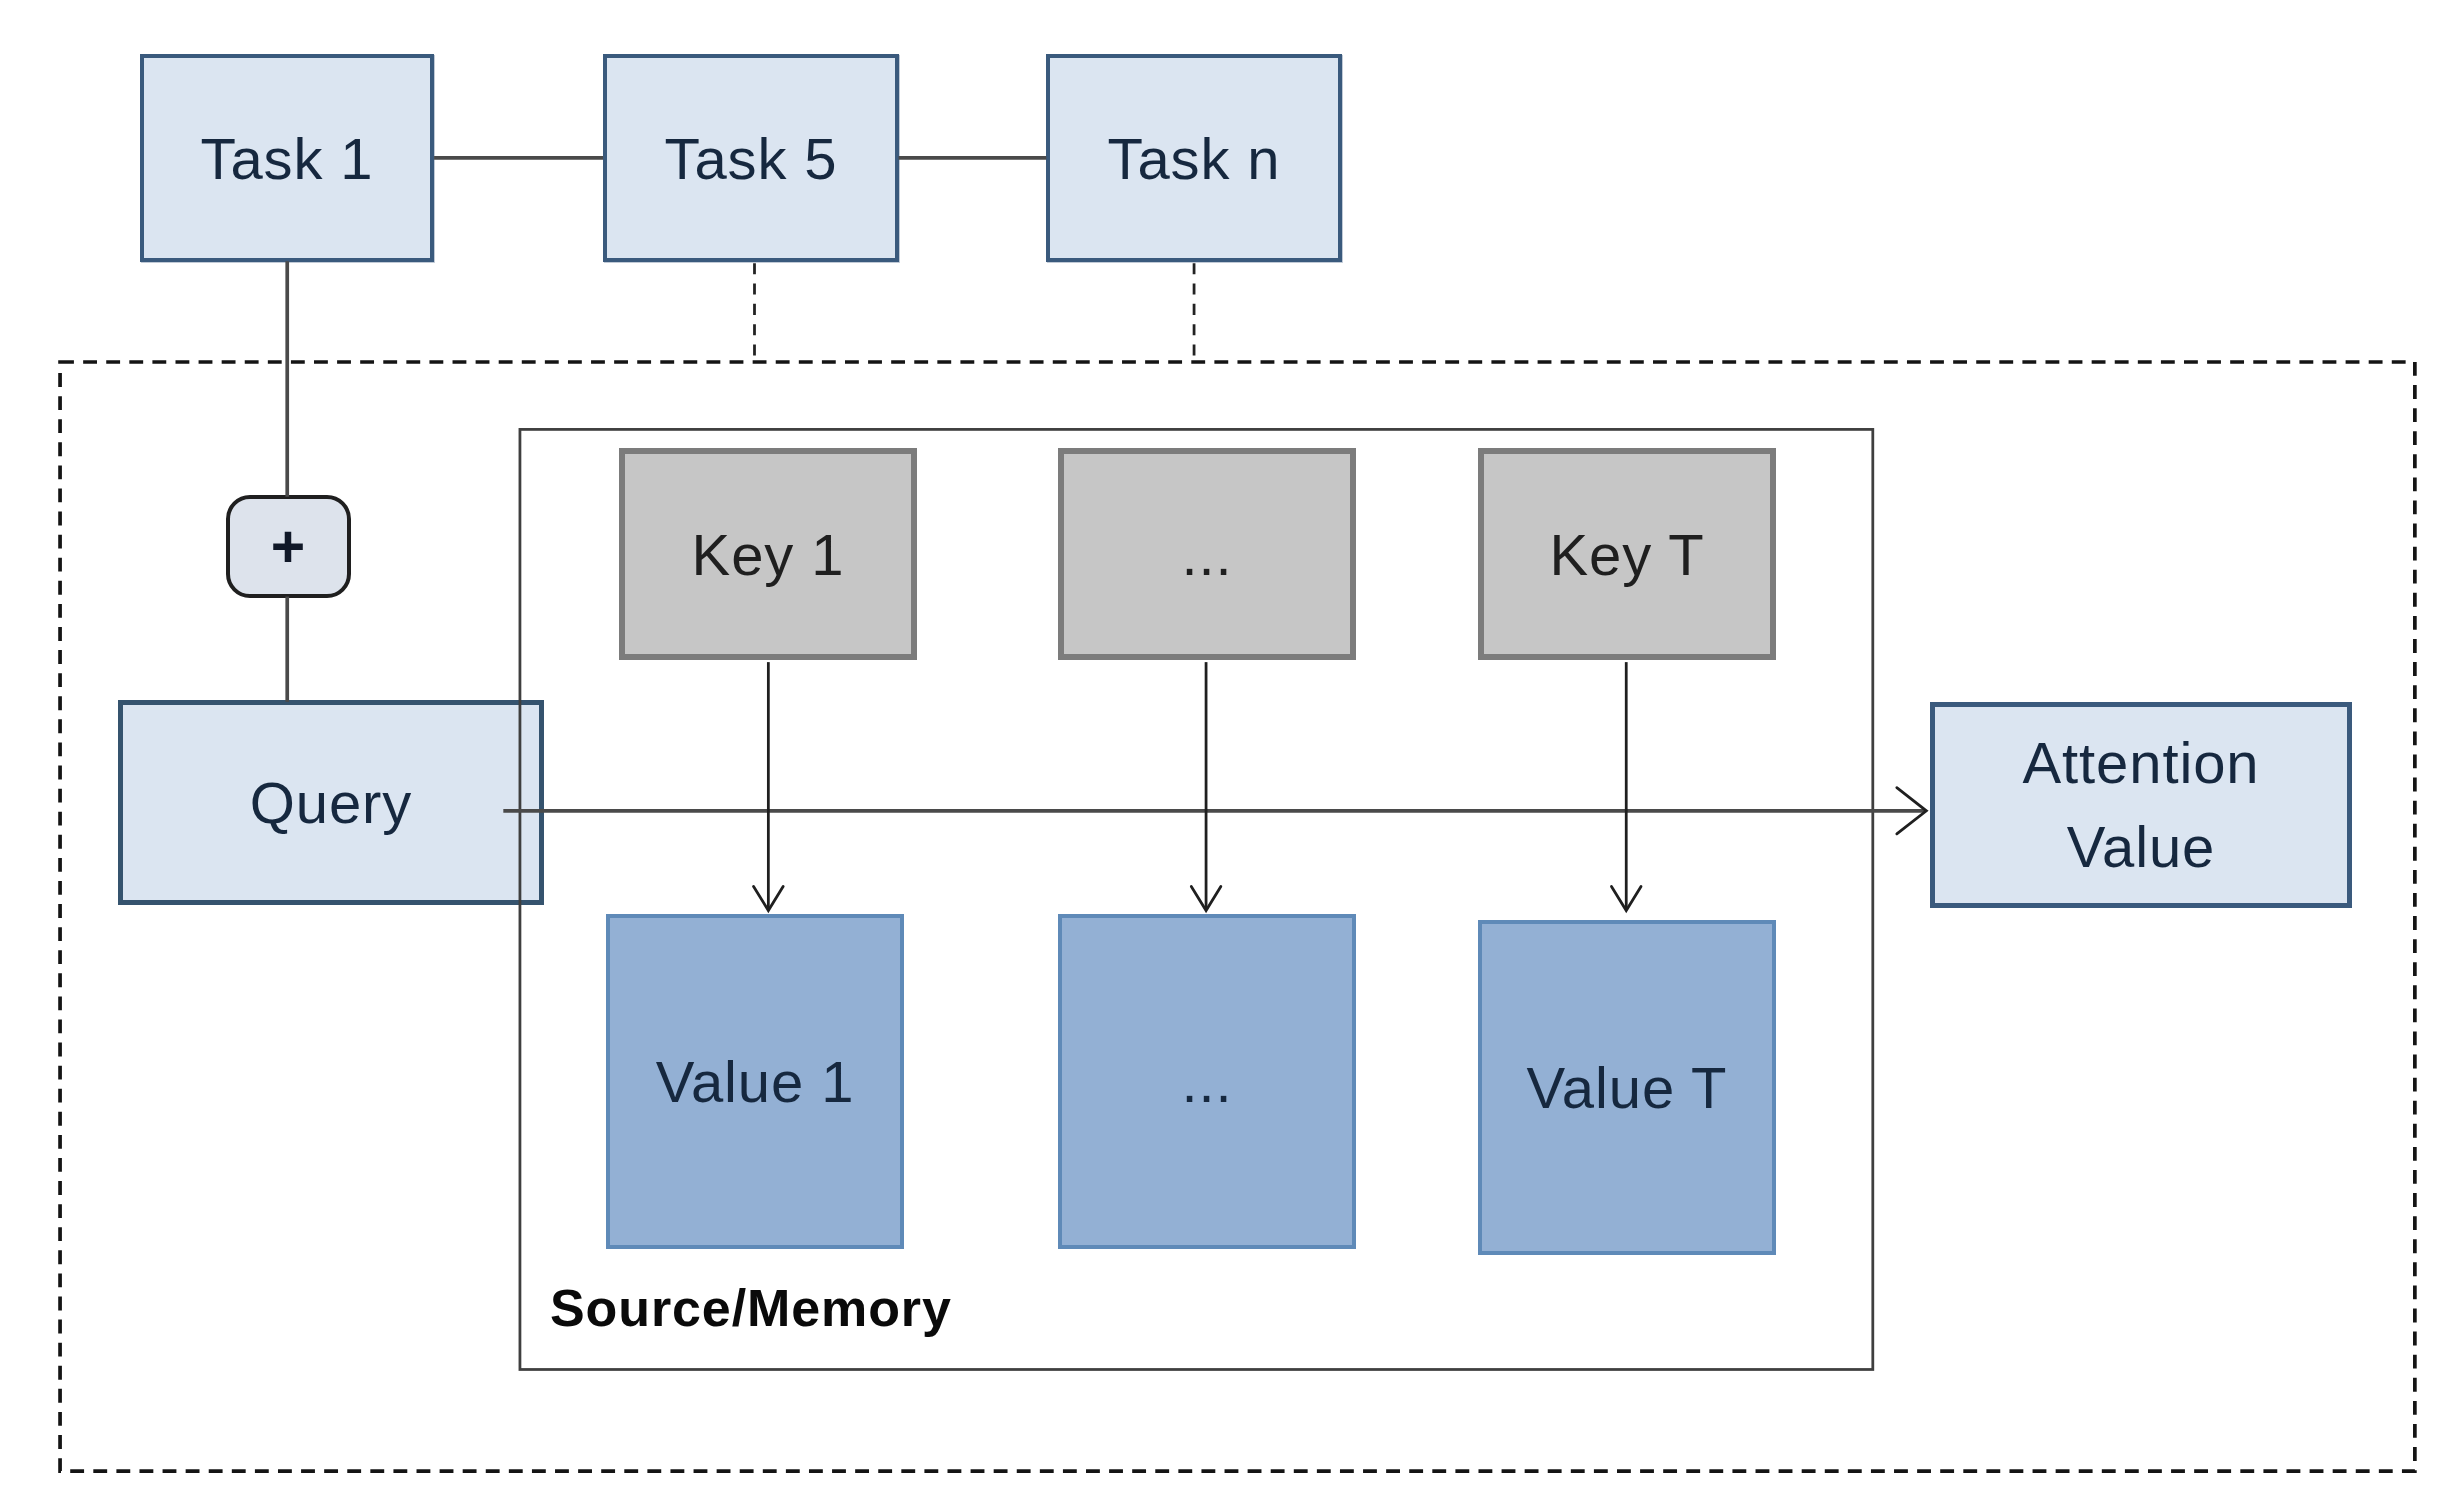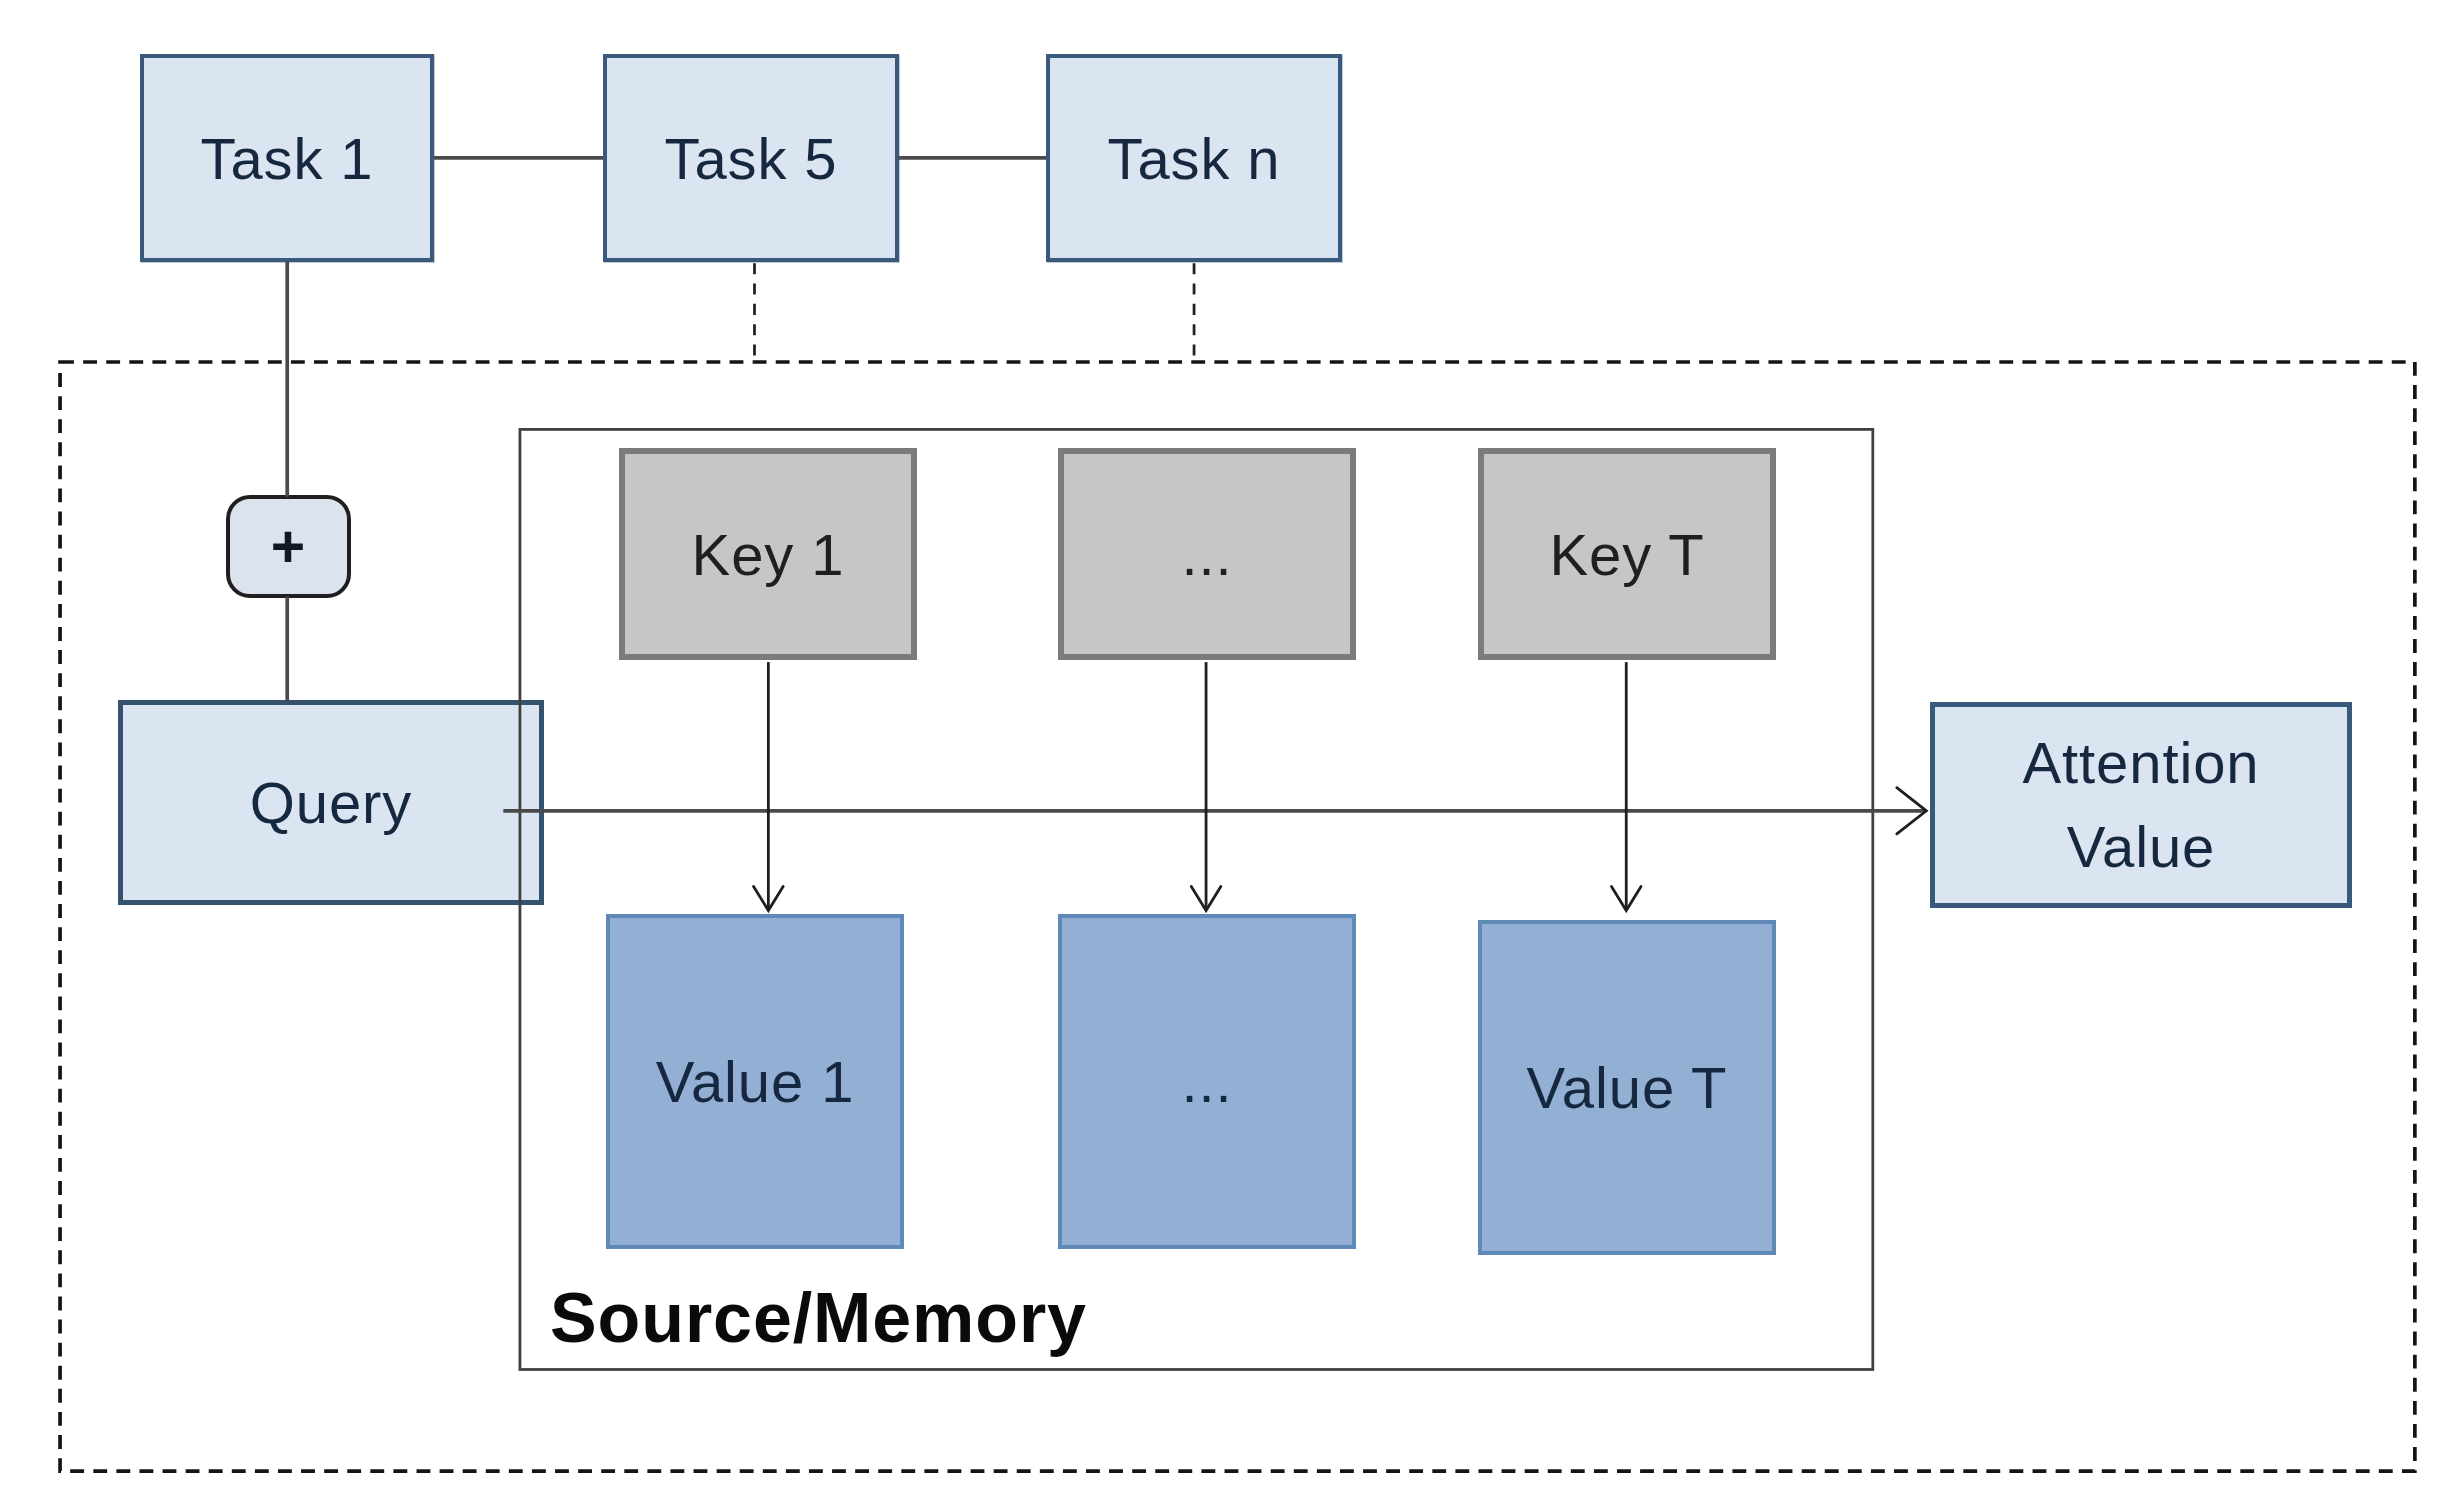--- a/index.html
+++ b/index.html
@@ -41,21 +41,21 @@
   }
   .query{
     background:var(--query-fill);border:5.5px solid var(--query-border);
   }
   .attention{
     background:var(--attention-fill);border:5.5px solid var(--attention-border);
     white-space:pre-line;line-height:1.45;
   }
   .source-label{
     position:absolute;left:550px;top:1278px;
-    font-size:70px;font-weight:bold;color:#0a0a0a;letter-spacing:0.9px;
+    font-size:52px;font-weight:bold;color:#0a0a0a;letter-spacing:0.9px;
   }
   svg.overlay{
     position:absolute;left:0;top:0;width:2462px;height:1508px;
     pointer-events:none;
   }
   .ln{stroke:var(--line);stroke-width:4;fill:none;}
   .ln-dash{stroke:#222222;stroke-width:3;fill:none;stroke-dasharray:12 10;}
   .arrow-ln{stroke:var(--arrow);stroke-width:3;fill:none;}
   .arrow-head{stroke:var(--arrow);stroke-width:3;fill:none;stroke-linecap:round;}
   .outer-dashed{stroke:var(--dashed-border);stroke-width:4;fill:none;stroke-dasharray:15 10;}

